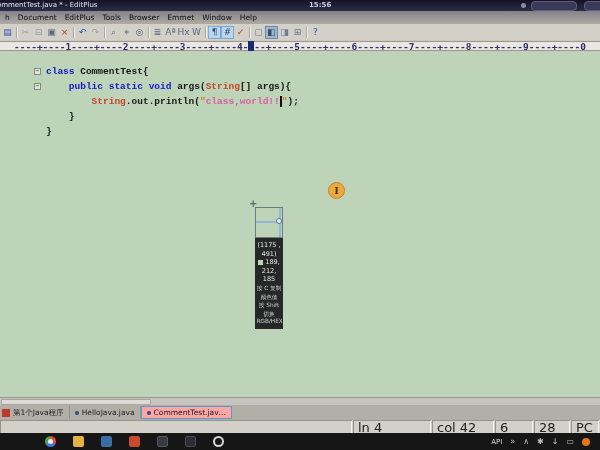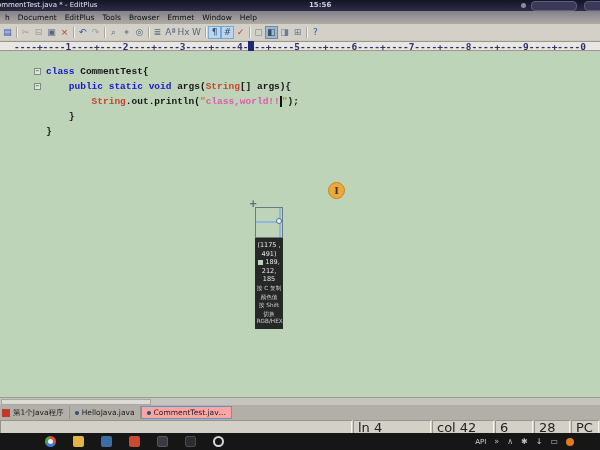--- a/index.html
+++ b/index.html
@@ -102,21 +102,21 @@
   .taskbar{position:absolute;top:433px;left:0;right:0;height:17px;background:#161616;}
   .tk{position:absolute;top:3px;width:11px;height:11px;border-radius:2px;}
   .tk-chrome{left:45px;border-radius:50%;background:conic-gradient(#d94f3d 0 33%,#3c79d8 33% 66%,#4ba454 66% 100%);}
   .tk-chrome i{position:absolute;left:3px;top:3px;width:5px;height:5px;border-radius:50%;background:#e8eef5;}
   .tk-folder{left:73px;background:#e3b343;border-radius:1px 2px 2px 2px;}
   .tk-blue{left:101px;background:#3a6ea5;}
   .tk-red{left:129px;background:#c94a2e;}
   .tk-dark1{left:157px;background:#3a3a42;border:1px solid #55555e;box-sizing:border-box;}
   .tk-dark2{left:185px;background:#2c2c31;border:1px solid #4a4a52;box-sizing:border-box;}
   .tk-gear{left:213px;border-radius:50%;border:2px solid #d6d6d6;box-sizing:border-box;}
-  .tray{position:absolute;top:0;right:16px;height:17px;display:flex;align-items:center;gap:8px;
+  .tray{position:absolute;top:0;right:0;height:17px;display:flex;align-items:center;gap:8px;
     color:#d8d8d8;font-size:7px;padding-right:10px;}
   .tray .ic{font-size:8px;color:#bdbdbd;}
   .tray .orange{width:8px;height:8px;border-radius:50%;background:#e07a1f;}
   .tray .dl{color:#cfd8cf;}
 </style>
 </head>
 <body>
 
 <div class="screen">
 

